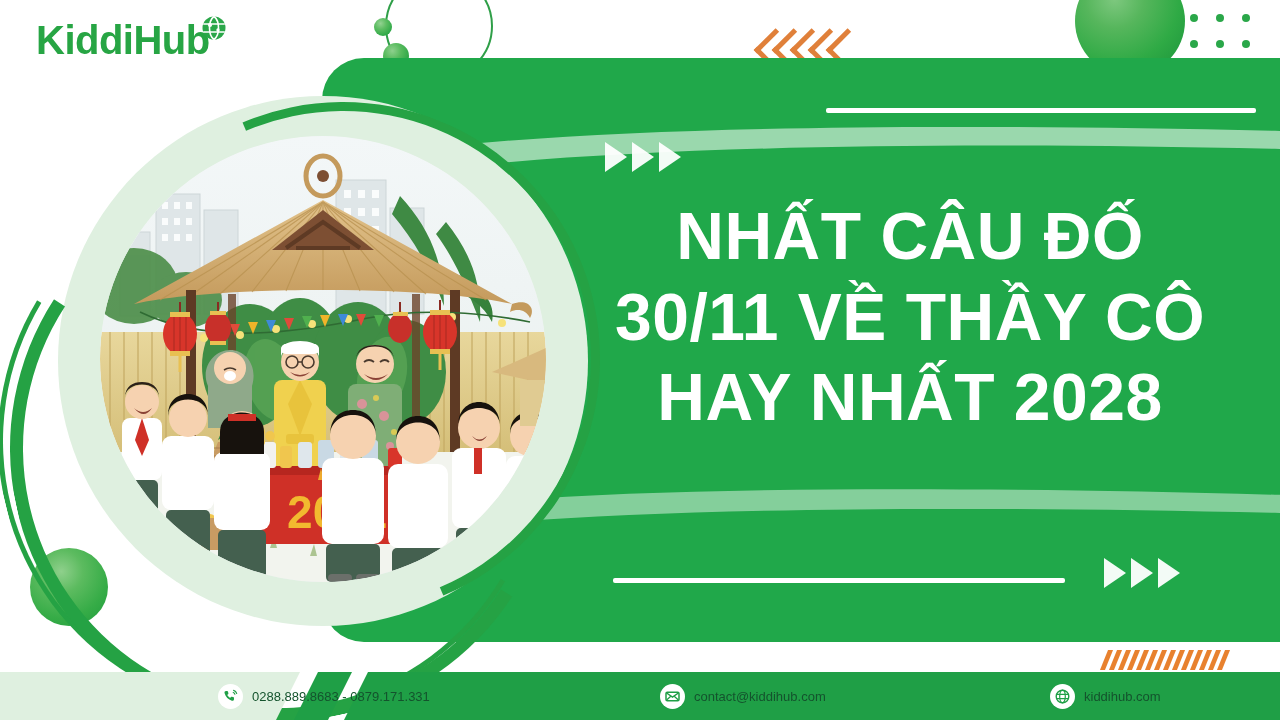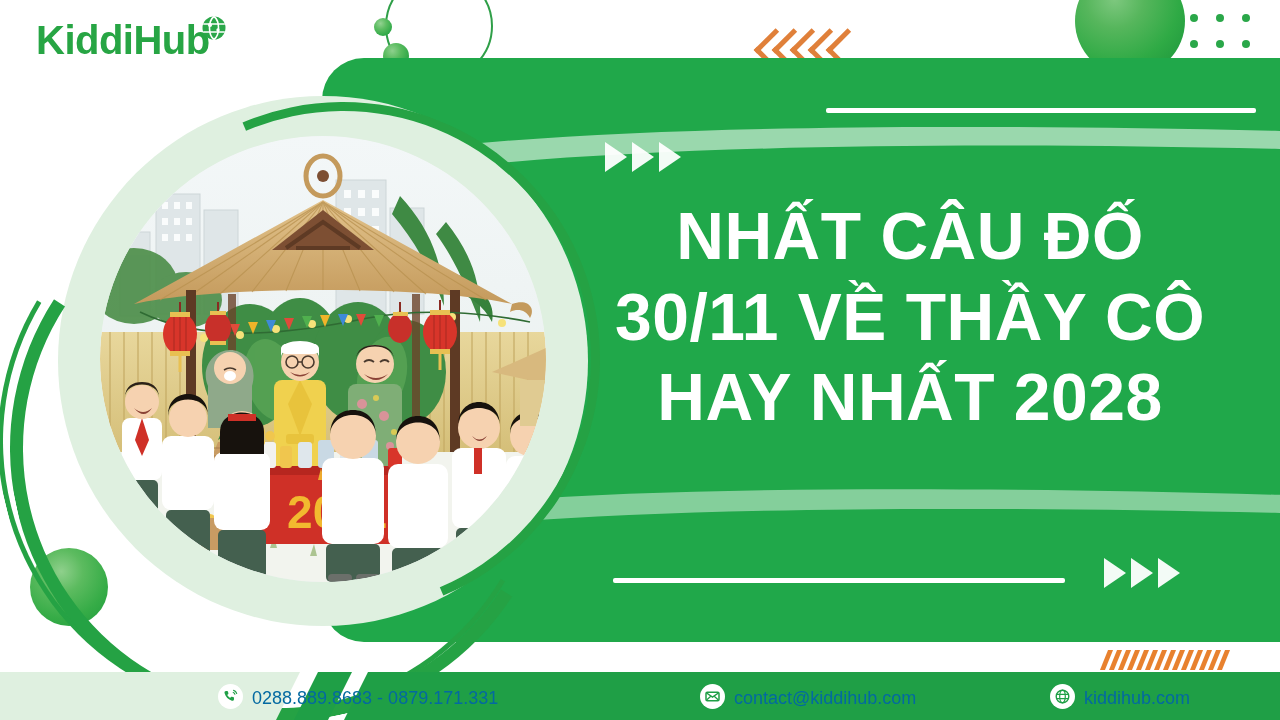--- a/index.html
+++ b/index.html
@@ -118,27 +118,27 @@
   }
   .logo-globe{position:relative;left:-11px;top:-11px;}
 
   
   .footer{position:absolute;left:0;top:672px;width:1280px;height:48px;}
   .footer .bar{position:absolute;left:0;top:0;width:1280px;height:48px;}
   .footer-items{
     position:absolute;left:0;top:0;width:1280px;height:48px;
     display:flex;align-items:center;color:#ffffff;
   }
-  .fitem{display:flex;align-items:flex-end;gap:9px;font-size:18px;color:#0369a1;}
+  .fitem{display:flex;align-items:center;gap:9px;font-size:13px;color:#14532d;}
   .fitem .ficon{
     width:25px;height:25px;border-radius:50%;background:#ffffff;
     display:flex;align-items:center;justify-content:center;flex:0 0 auto;
   }
   .f-phone{position:absolute;left:218px;}
-  .f-mail{position:absolute;left:700px;}
+  .f-mail{position:absolute;left:660px;}
   .f-web{position:absolute;left:1050px;}
 
   .hatch{position:absolute;left:1104px;top:650px;width:136px;height:20px;display:flex;gap:4px;}
   .hatch i{display:block;width:5px;height:20px;background:#e8812e;transform:skewX(-22deg);}
 </style>
 </head>
 <body>
 
 <div class="stage">
 

